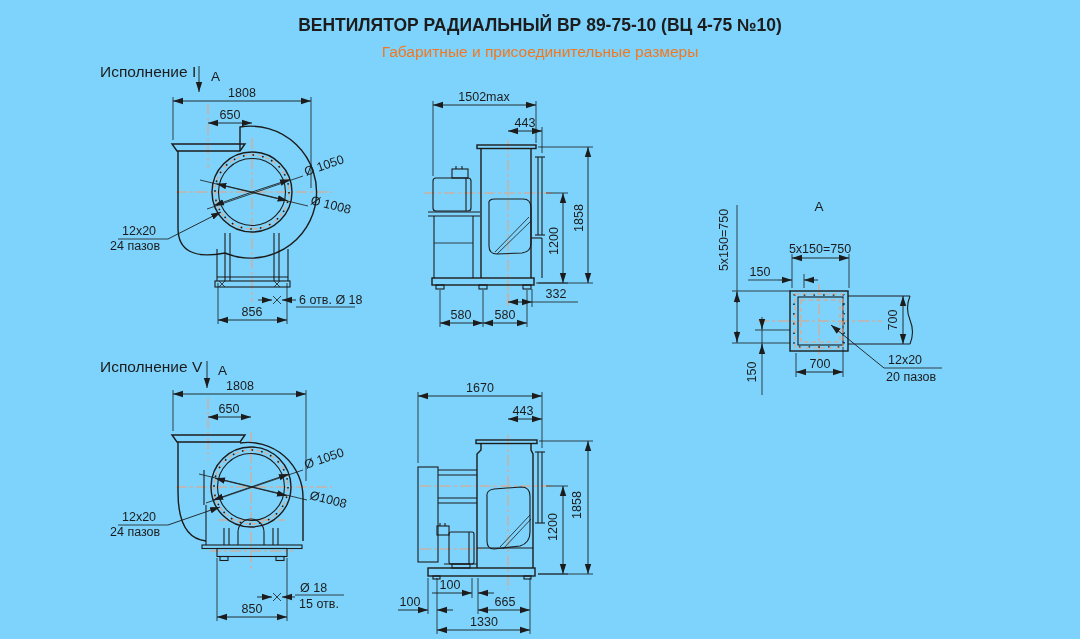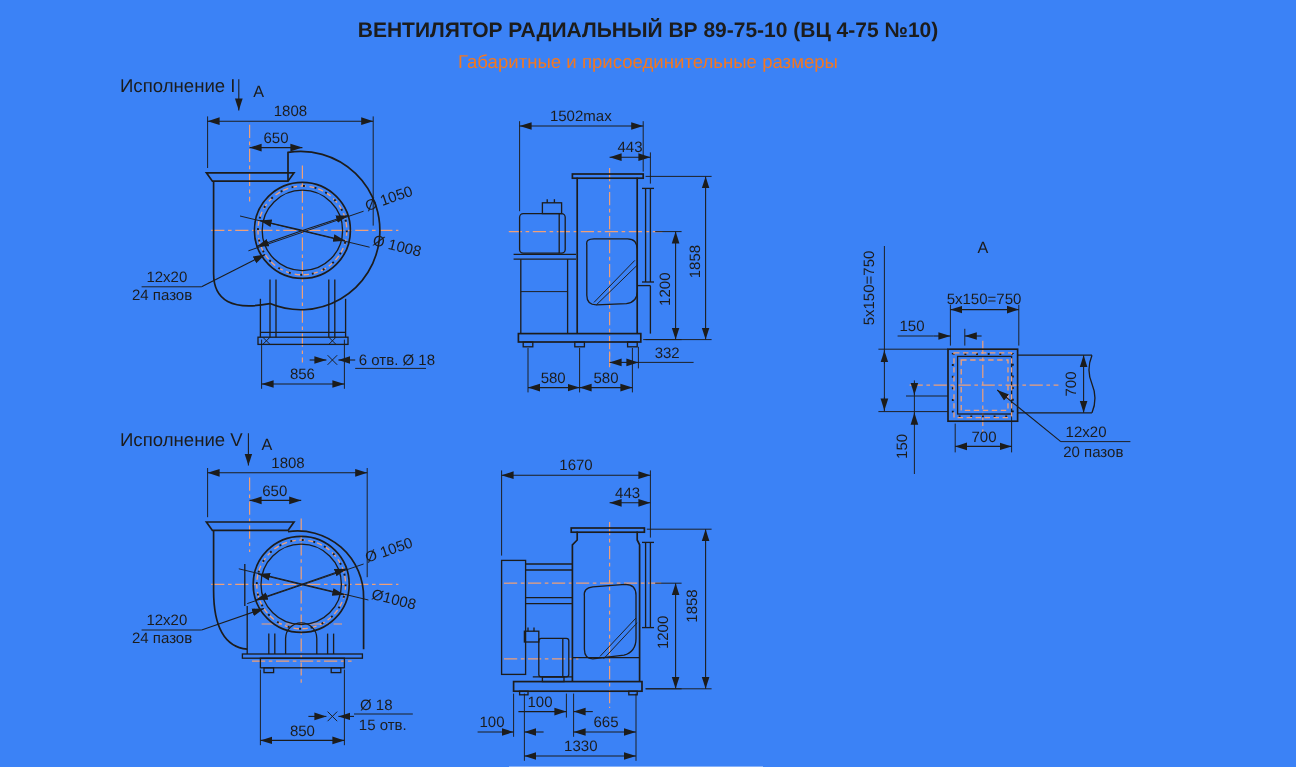--- a/index.html
+++ b/index.html
@@ -1,16 +1,16 @@
 <!DOCTYPE html>
 <html><head>
 <meta charset="utf-8">
 <style>
   html,body{margin:0;padding:0;background:#ffffff;}
-  .page{position:relative;width:1080px;height:639px;background:#3b82f6;overflow:hidden;
+  .page{position:relative;width:1080px;height:639px;background:#7dd3fc;overflow:hidden;
         font-family:"Liberation Sans", sans-serif;}
   svg{position:absolute;left:0;top:0;}
   svg text{font-family:"Liberation Sans", sans-serif;fill:#1c1c1c;}
   .title{font-size:17.5px;font-weight:bold;}
   .subtitle{font-size:15.5px;fill:#f4771f;}
   .sec{font-size:15.5px;}
   .d{font-size:12.5px;}
   .va{font-size:13.5px;}
   .ln{stroke:#1c1c1c;stroke-width:1.1;fill:none;}
   .ln2{stroke:#1c1c1c;stroke-width:1.4;fill:none;}

